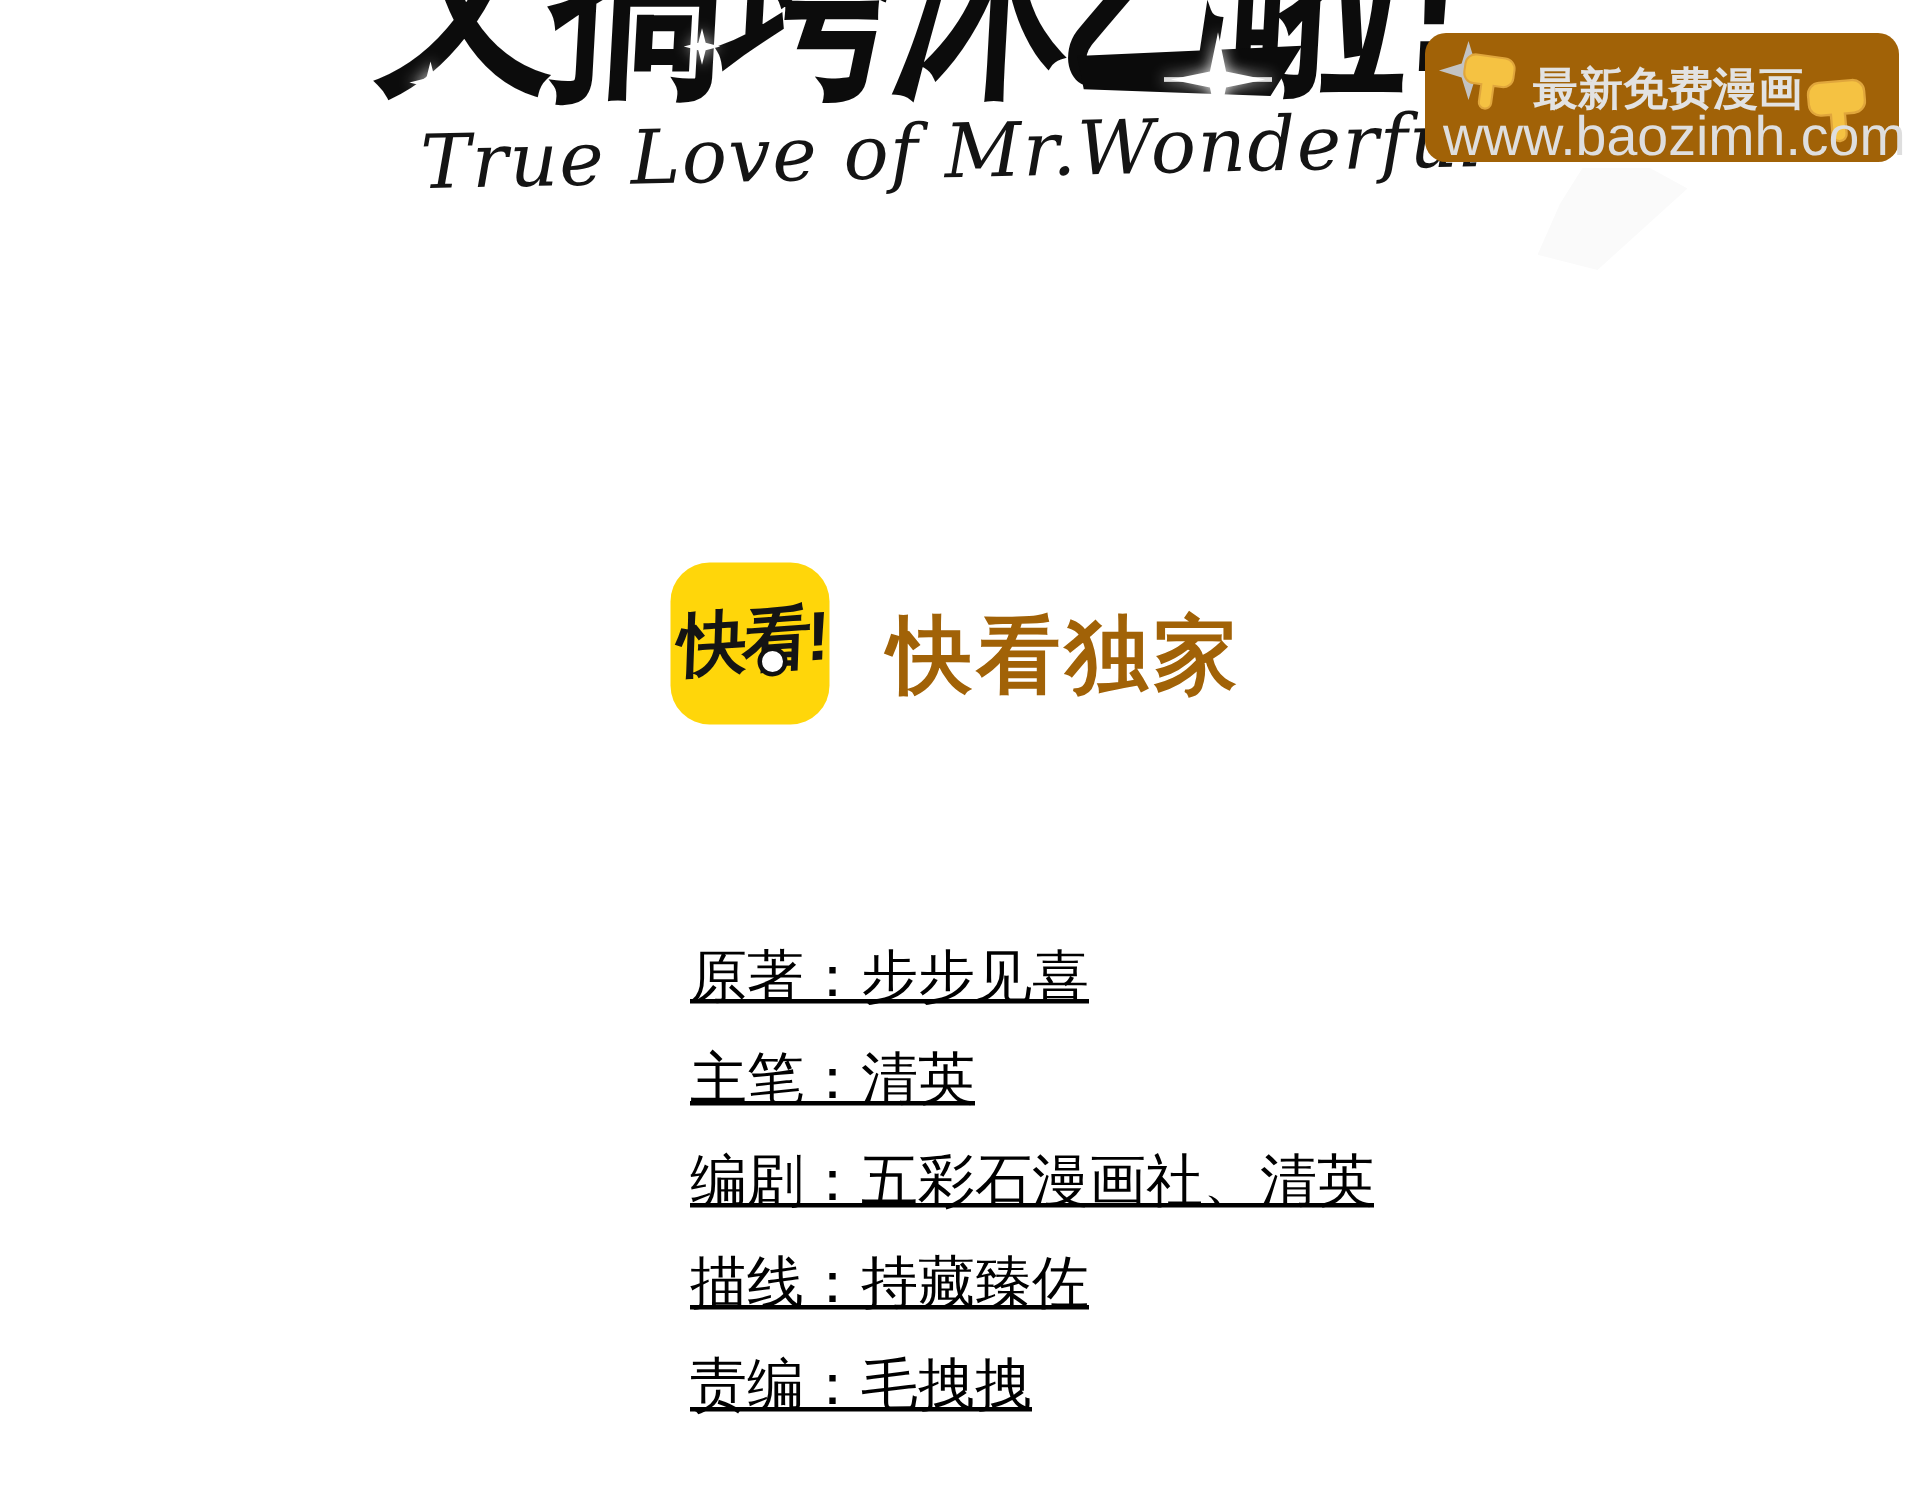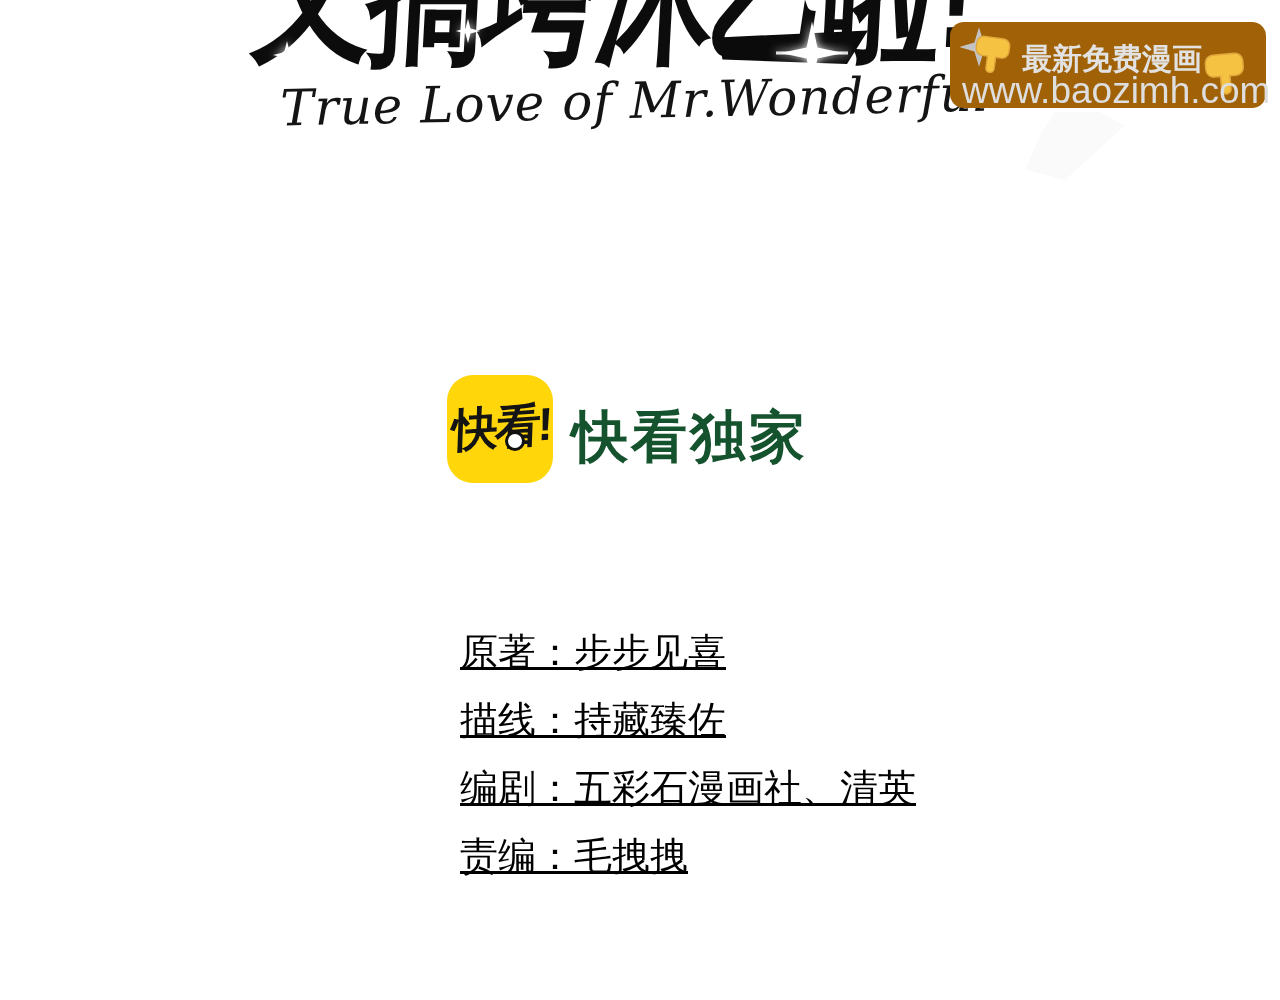--- a/index.html
+++ b/index.html
@@ -146,26 +146,26 @@
     left: 58px;
     top: 56px;
     width: 14px;
     height: 14px;
     border-radius: 50%;
     background: #ffffff;
     border: 3px solid #111111;
   }
   .kk-label {
     position: absolute;
-    left: 572px;
+    left: 592px;
     top: 400px;
     font-size: 56px;
     font-weight: 900;
     letter-spacing: 3px;
-    color: #14532d;
+    color: #a16207;
     white-space: nowrap;
   }
 
   
   .credits {
     position: absolute;
     left: 460px;
     top: 618px;
     font-size: 38px;
     color: #000000;
@@ -219,23 +219,26 @@
     <span class="kk-logo-text">快看!</span>
     <span class="kk-circle"></span>
   </div>
   <div class="kk-label">快看独家</div>
 
   <div class="credits">
     <div class="credit-row">
       <span>原著</span><span>：</span><span>步步见喜</span>
     </div>
     <div class="credit-row">
+      <span>主笔</span><span>：</span><span>清英</span>
+    </div>
+    <div class="credit-row">
+      <span>编剧</span><span>：</span><span>五彩石漫画社、清英</span>
+    </div>
+    <div class="credit-row">
       <span>描线</span><span>：</span><span>持藏臻佐</span>
     </div>
     <div class="credit-row">
-      <span>编剧</span><span>：</span><span>五彩石漫画社、清英</span>
-    </div>
-    <div class="credit-row">
       <span>责编</span><span>：</span><span>毛拽拽</span>
     </div>
   </div>
 
 </div>
 
 </body></html>

